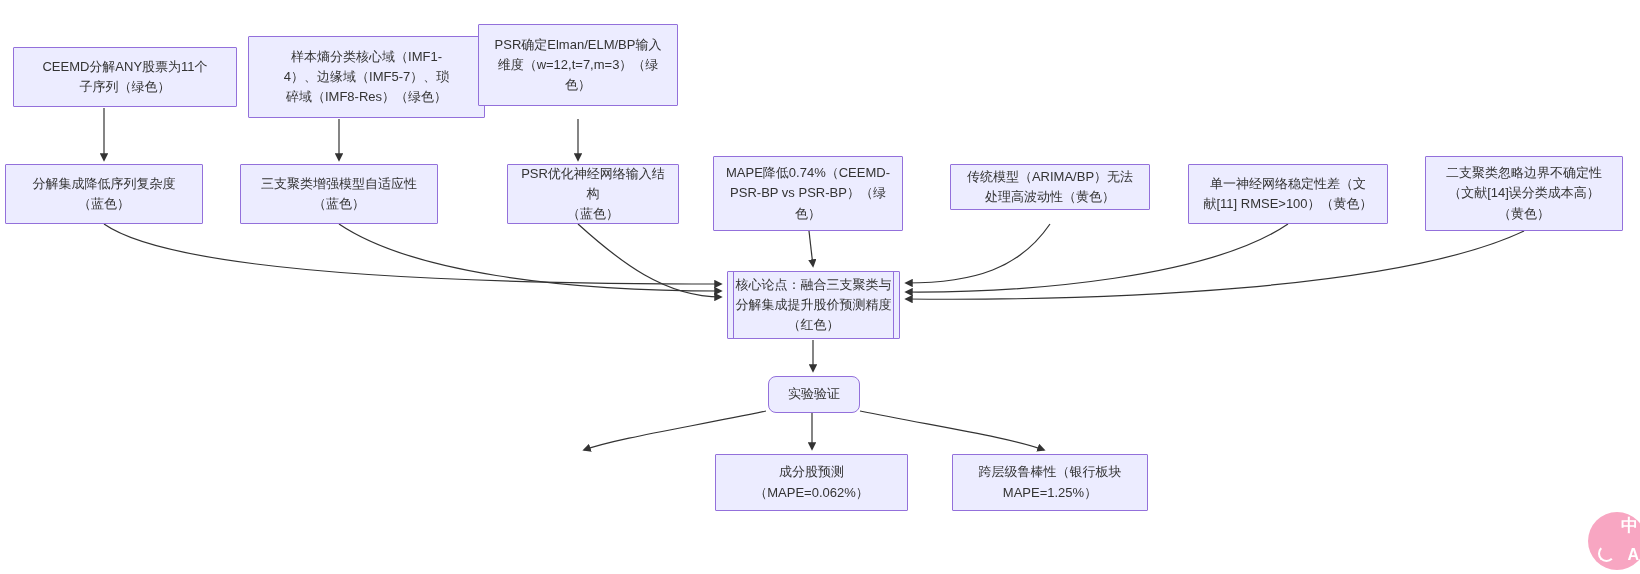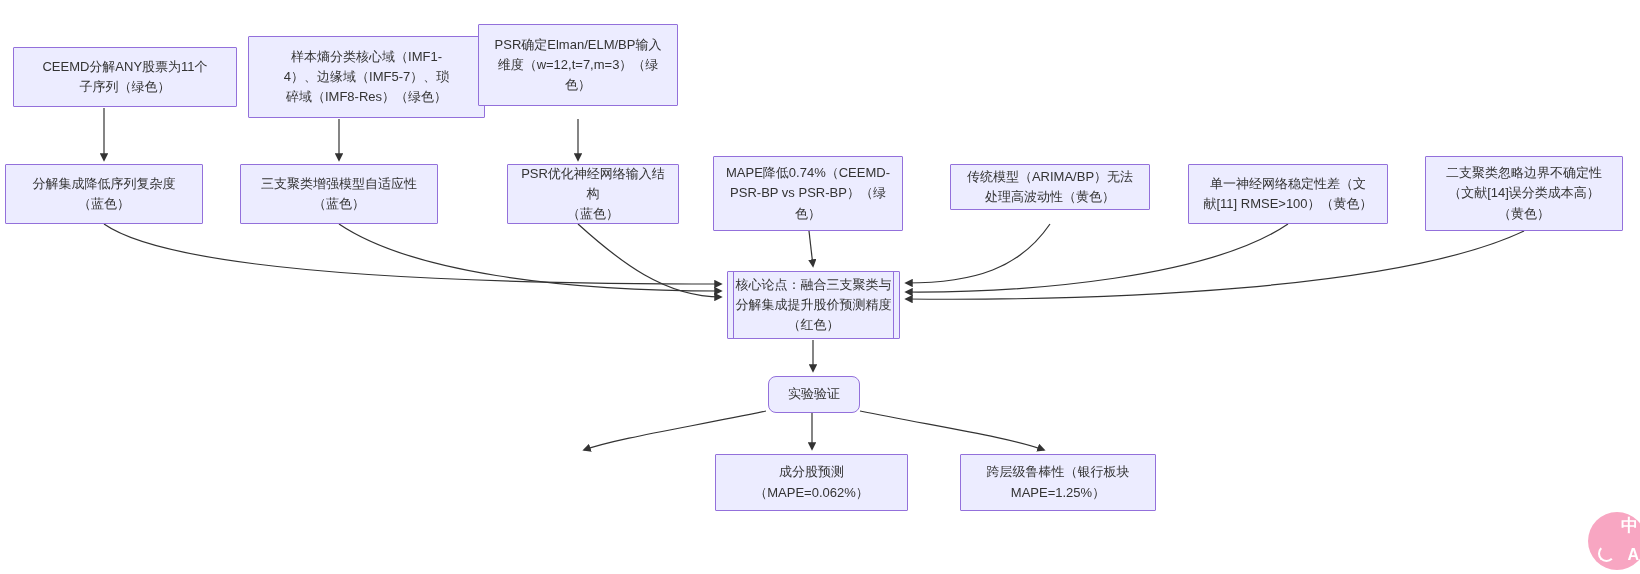--- a/index.html
+++ b/index.html
@@ -42,21 +42,21 @@
   .n-b2   { left:240px;  top:164px; width:198px; height:60px; }
   .n-b3   { left:463px;  top:164px; width:172px; height:60px;margin-left:44px; }
   .n-b4   { left:713px;  top:156px; width:190px; height:75px; }
   .n-b5   { left:950px;  top:164px; width:200px; height:46px; }
   .n-b6   { left:1188px; top:164px; width:200px; height:60px; }
   .n-b7   { left:1425px; top:156px; width:198px; height:75px; }
   .n-core { left:727px;  top:271px; width:173px; height:68px; padding:4px 0; }
   .n-exp  { left:768px;  top:376px; width:92px;  height:37px;border-radius:8px; }
   .n-c1   { left:478px;  top:454px; width:200px; height:57px; }
   .n-c2   { left:715px;  top:454px; width:193px; height:57px; }
-  .n-c3   { left:952px;  top:454px; width:196px; height:57px;margin-left:8px; }
+  .n-c3   { left:952px;  top:454px; width:196px; height:57px; }
 
   
   .badge {
     position:absolute;
     left:1588px; top:512px;
     width:58px; height:58px;
     border-radius:50%;
     background:#F8A6C2;
     cursor:pointer;
   }

